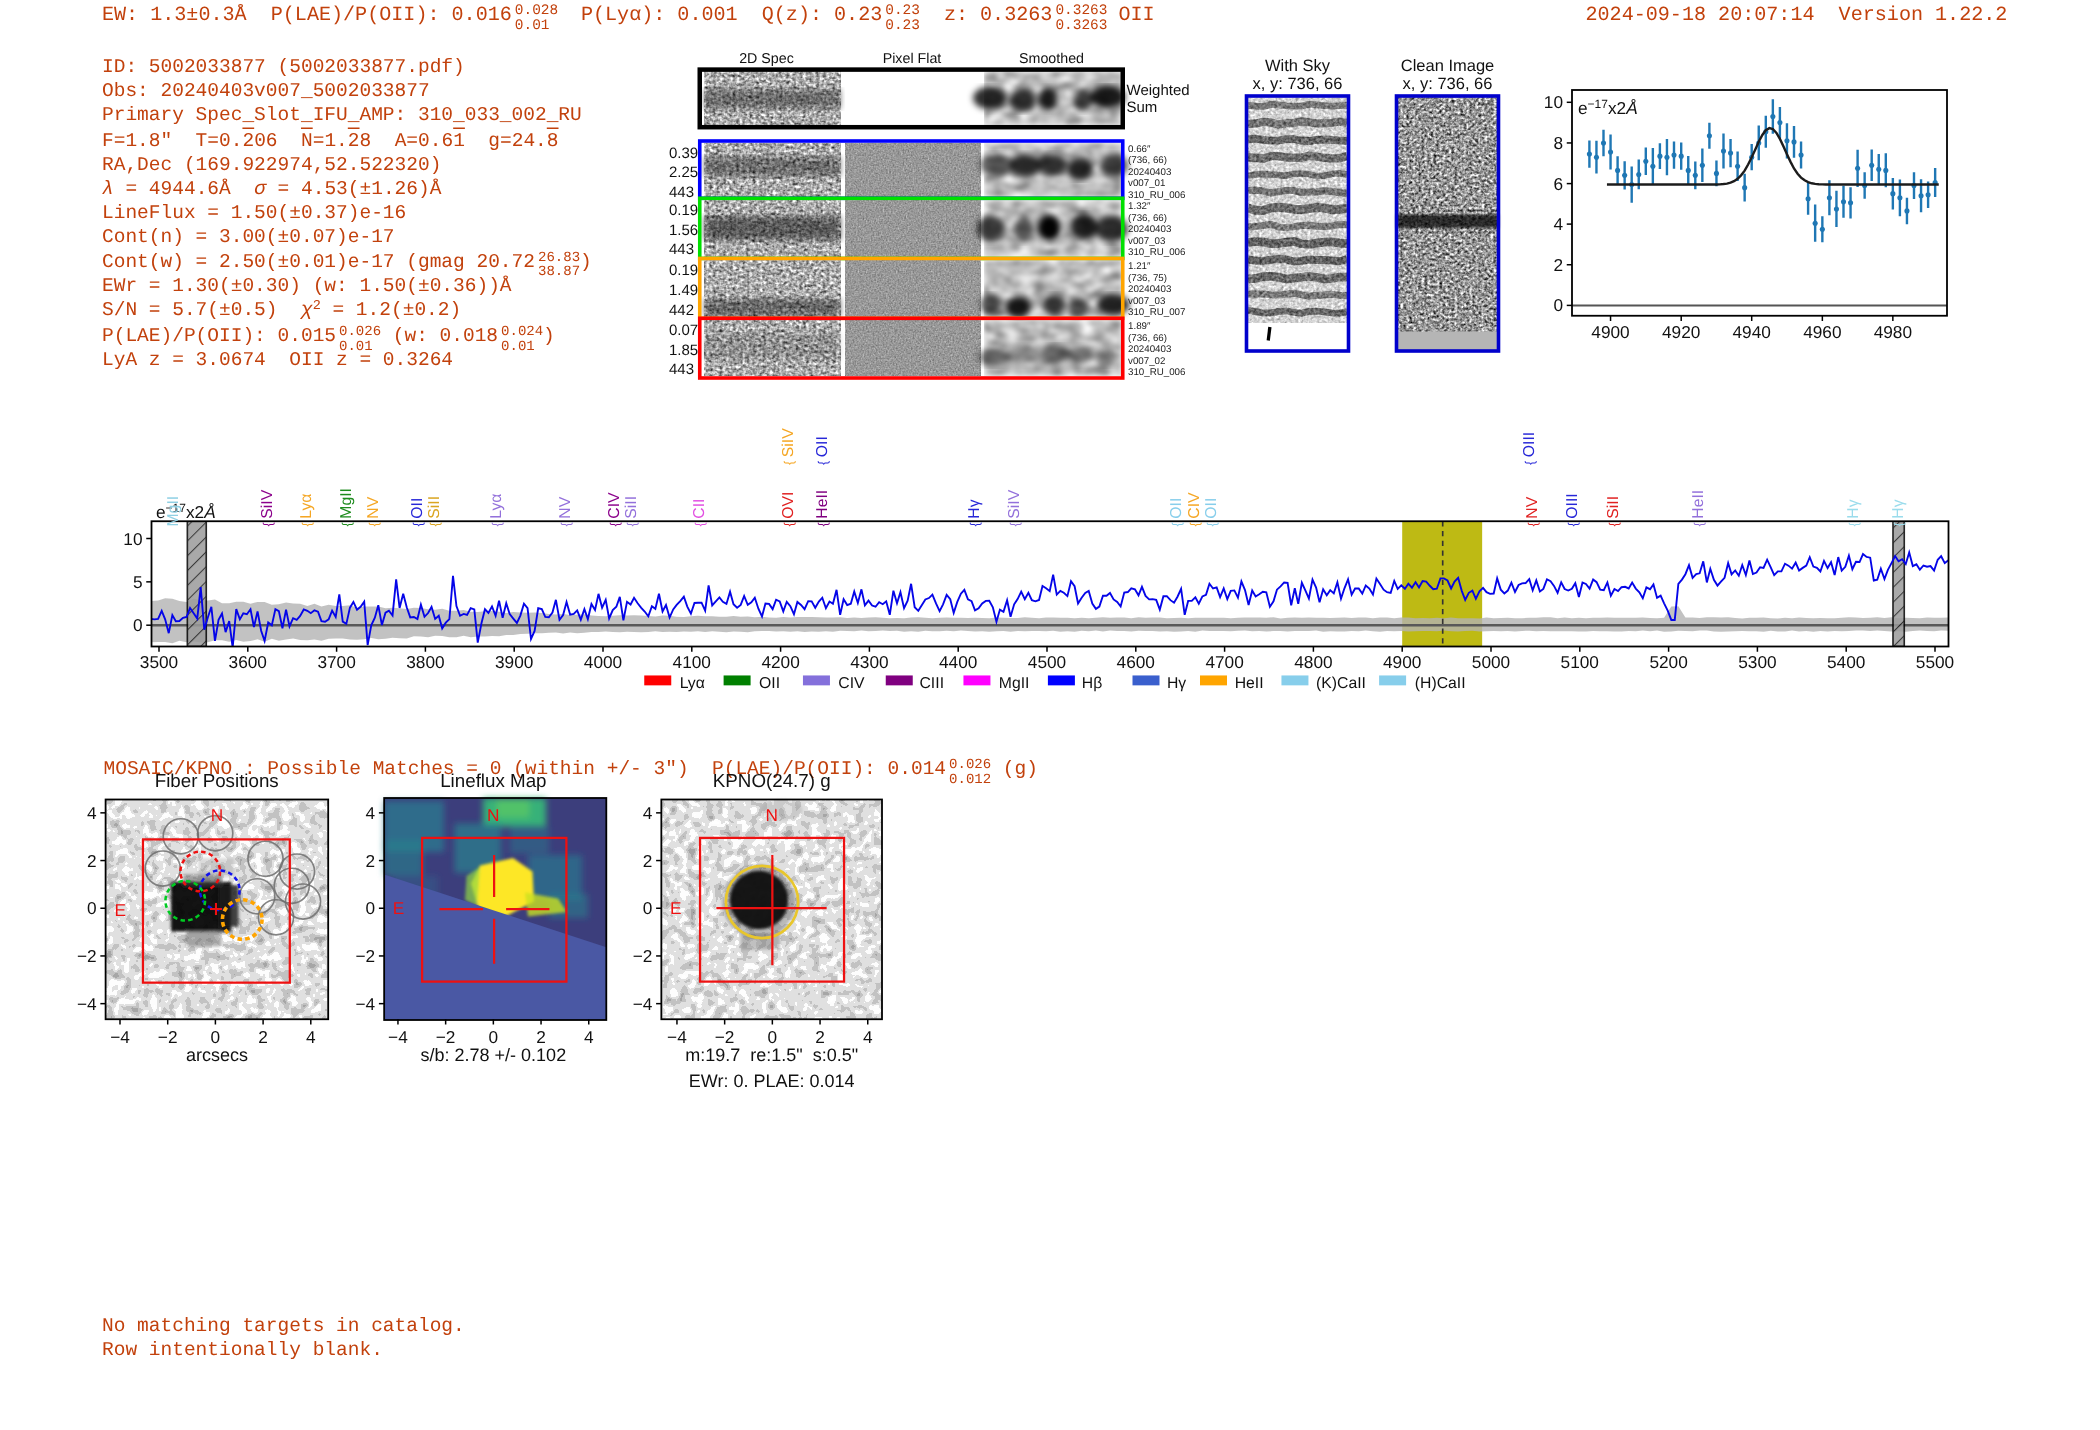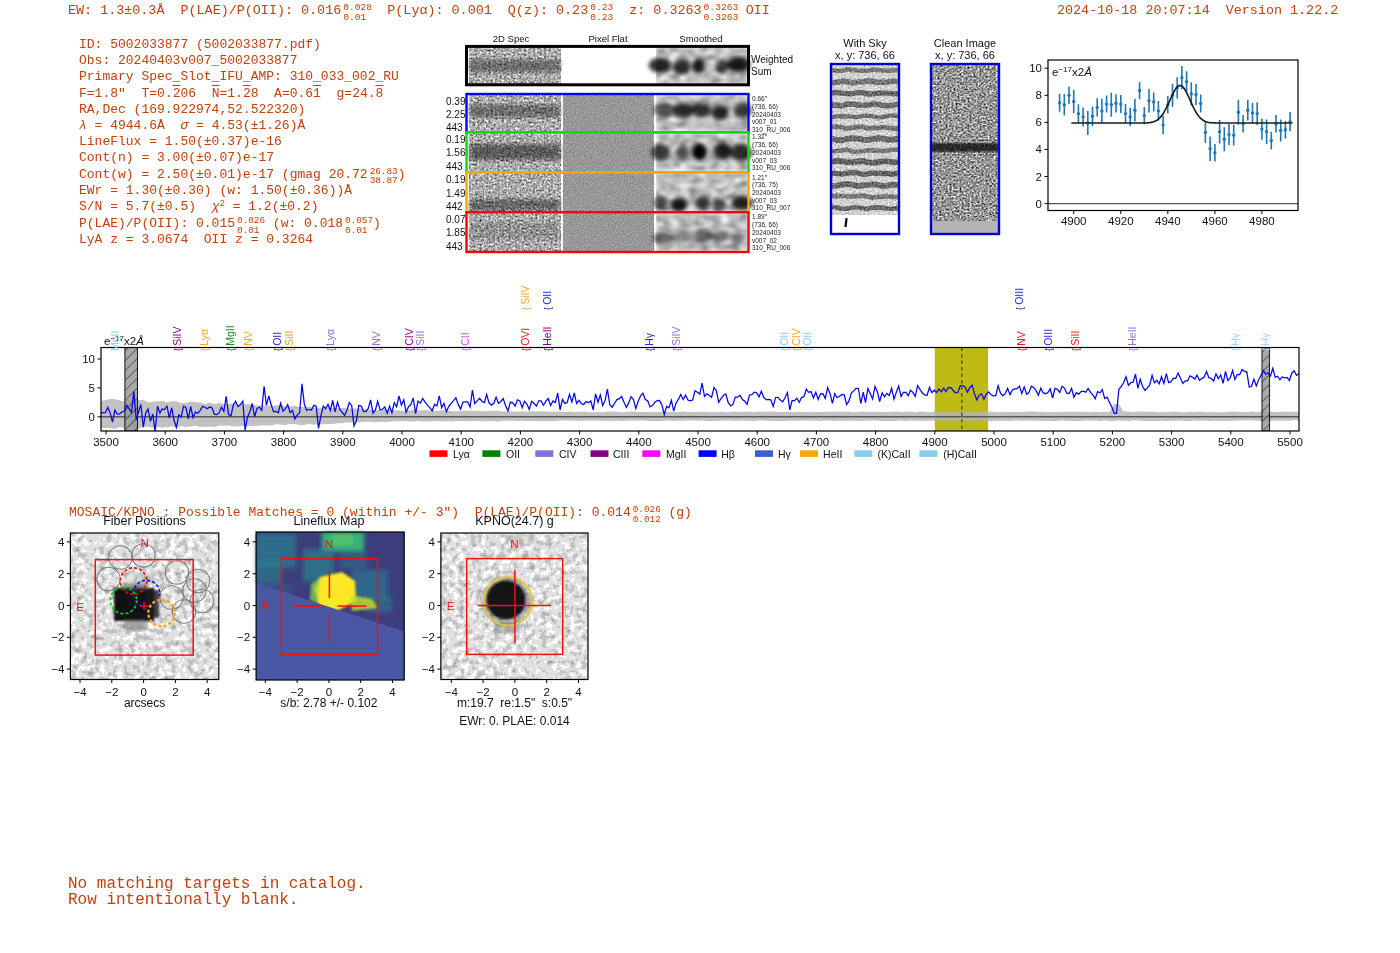--- a/index.html
+++ b/index.html
@@ -5,39 +5,39 @@
 .mono{font-family:Liberation Mono, monospace;color:#c2410c;white-space:pre}
 .abs{position:absolute}
 .st{display:inline-block;position:relative;height:1px;vertical-align:baseline;margin-left:2px}
 .st .u,.st .d{position:absolute;left:0;font-size:0.72em;line-height:1em}
 .st .u{top:-1.08em}.st .d{top:-0.05em}
 .ov{text-decoration:overline}
 svg{position:absolute;left:0;top:0}
 </style></head><body>
 
 <div class="mono abs" style="left:68px;top:3px;font-size:13.4px">EW: 1.3±0.3Å  P(LAE)/P(OII): 0.016<span class="st" style="width:28px"><span class="u">0.028</span><span class="d">0.01</span></span>  P(Lyα): 0.001  Q(z): 0.23<span class="st" style="width:23px"><span class="u">0.23</span><span class="d">0.23</span></span>  z: 0.3263<span class="st" style="width:34px"><span class="u">0.3263</span><span class="d">0.3263</span></span> OII</div>
-<div class="mono abs" style="left:1057px;top:3px;font-size:13.4px">2024-10-18 20:07:14  Version 1.22.2</div>
-
-<div class="mono abs" style="left:79px;top:37px;font-size:13px;line-height:16.2px">ID: 5002033877 (5002033877.pdf)
+<div class="mono abs" style="left:1057px;top:3px;font-size:13.4px">2024-09-18 20:07:14  Version 1.22.2</div>
+
+<div class="mono abs" style="left:68px;top:37px;font-size:13px;line-height:16.2px">ID: 5002033877 (5002033877.pdf)
 Obs: 20240403v007_5002033877
 Primary Spec_Slot_IFU_AMP: 310_033_002_RU
 F=1.8"  T=0.<span class="ov">2</span>06  <span class="ov">N</span>=1.<span class="ov">2</span>8  A=0.6<span class="ov">1</span>  g=24.<span class="ov">8</span>
 RA,Dec (169.922974,52.522320)
 <i>λ</i> = 4944.6Å  <i>σ</i> = 4.53(±1.26)Å
 LineFlux = 1.50(±0.37)e-16
 Cont(n) = 3.00(±0.07)e-17
 Cont(w) = 2.50(±0.01)e-17 (gmag 20.72<span class="st" style="width:28px"><span class="u">26.83</span><span class="d">38.87</span></span>)
 EWr = 1.30(±0.30) (w: 1.50(±0.36))Å
 S/N = 5.7(±0.5)  <i>χ</i><span style="position:relative;top:-4.5px;font-size:9px">2</span> = 1.2(±0.2)
-P(LAE)/P(OII): 0.015<span class="st" style="width:28px"><span class="u">0.026</span><span class="d">0.01</span></span> (w: 0.018<span class="st" style="width:28px"><span class="u">0.057</span><span class="d">0.01</span></span>)
+P(LAE)/P(OII): 0.015<span class="st" style="width:28px"><span class="u">0.026</span><span class="d">0.01</span></span> (w: 0.018<span class="st" style="width:28px"><span class="u">0.024</span><span class="d">0.01</span></span>)
 LyA z = 3.0674  OII z = 0.3264</div>
 
 <div class="mono abs" style="left:69px;top:505px;font-size:13px">MOSAIC/KPNO : Possible Matches = 0 (within +/- 3")  P(LAE)/P(OII): 0.014<span class="st" style="width:28px"><span class="u">0.026</span><span class="d">0.012</span></span> (g)</div>
 
-<div class="mono abs" style="left:68px;top:876px;font-size:16px;line-height:16px">No matching targets in catalog.
+<div class="mono abs" style="left:68px;top:876px;font-size:13px;line-height:16px">No matching targets in catalog.
 Row intentionally blank.</div>
 
 <svg width="1400" height="953" viewBox="0 0 1400 953">
 <defs>
 <filter id="nspec" x="0" y="0" width="100%" height="100%" color-interpolation-filters="sRGB">
   <feTurbulence type="fractalNoise" baseFrequency="0.45 0.5" numOctaves="2" seed="3"></feTurbulence>
   <feColorMatrix type="matrix" values="0.33 0.33 0.33 0 0  0.33 0.33 0.33 0 0  0.33 0.33 0.33 0 0  0 0 0 0 1"></feColorMatrix>
   <feComponentTransfer>
           <feFuncR type="linear" slope="2.0" intercept="-0.32"></feFuncR>
           <feFuncG type="linear" slope="2.0" intercept="-0.32"></feFuncG>

